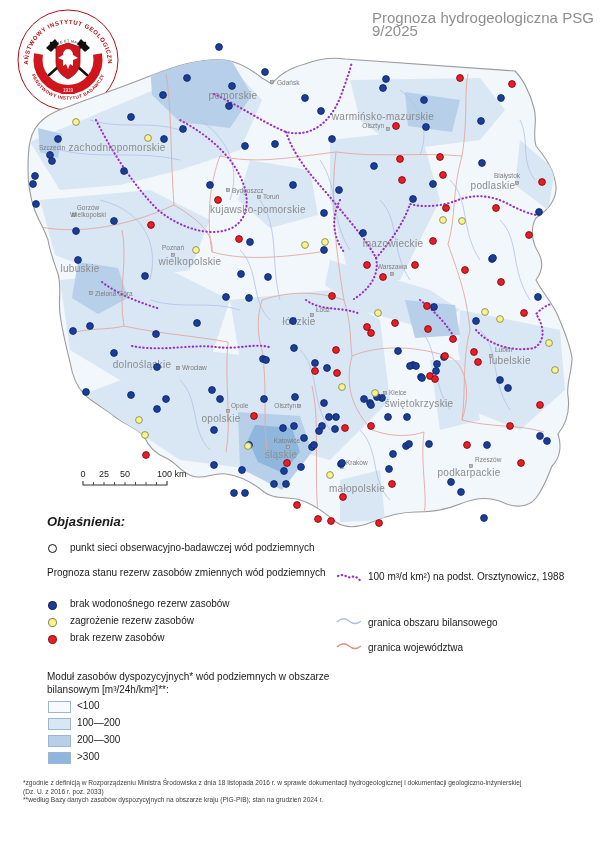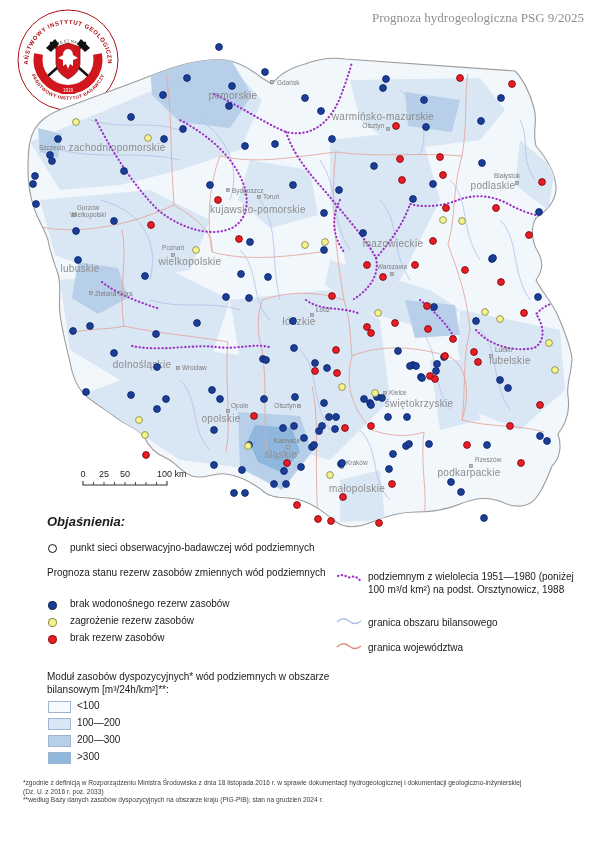--- a/index.html
+++ b/index.html
@@ -1,20 +1,20 @@
 <!DOCTYPE html>
 <html><head>
 <meta charset="utf-8">
 <style>
   html,body{margin:0;padding:0;}
   body{width:600px;height:849px;background:#ffffff;position:relative;
        font-family:"Liberation Sans",sans-serif;color:#222;overflow:hidden;}
   .abs{position:absolute;}
   
-  #title{left:372px;top:12px;font-size:13px;line-height:12.5px;color:#8f8f8f;font-family:Liberation Serif, serif;}
+  #title{left:372px;top:12px;font-size:15px;line-height:12.5px;color:#8f8f8f;}
   
   #map-svg{left:0;top:0;}
   
   #legend{left:0;top:508px;width:600px;font-size:10px;color:#1a1a1a;}
   .leg-heading{position:absolute;left:47px;top:6px;font-size:13px;font-weight:bold;font-style:italic;}
   .obs-circle{position:absolute;left:48px;top:36px;width:7px;height:7px;border:1.3px solid #111;
               border-radius:50%;background:#fff;}
   .obs-label{position:absolute;left:70px;top:34px;}
   .para{position:absolute;left:47px;top:58px;width:320px;line-height:13px;}
   .dot{position:absolute;left:48px;width:7px;height:7px;border-radius:50%;border:1px solid rgba(0,0,0,.45);}
@@ -451,21 +451,20 @@
   <span class="dot-lab" style="top:90px">brak wodonośnego rezerw zasobów</span>
   <span class="dot leg-dot" style="top: 110px; background: rgb(247, 244, 139);"></span>
   <span class="dot-lab" style="top:107px">zagrożenie rezerw zasobów</span>
   <span class="dot leg-dot" style="top: 127px; background: rgb(236, 28, 36);"></span>
   <span class="dot-lab" style="top:124px">brak rezerw zasobów</span>
 
   <svg class="b-icon" style="top:64px" viewBox="0 0 26 12">
     <path d="M2,4 C8,1 12,7 16,5 C20,3 23,8 25,9" fill="none" stroke="#9a2fc0" stroke-width="2.2" stroke-linecap="round" stroke-dasharray="0.4 3.4"></path>
   </svg>
   <div class="b-lab" style="top:62px">
-    <div>podziemnym z wielolecia 1951—1980 (poniżej</div>
     <div>100 m³/d km²) na podst. Orsztynowicz, 1988</div>
   </div>
 
   <svg class="b-icon" style="top:107px" viewBox="0 0 26 12">
     <path d="M1,7 Q7,1 13,6 T25,6" fill="none" stroke="#aebde8" stroke-width="1.4"></path>
   </svg>
   <span class="b-lab" style="top:108px">granica obszaru bilansowego</span>
 
   <svg class="b-icon" style="top:132px" viewBox="0 0 26 12">
     <path d="M1,7 Q7,1 13,6 T25,6" fill="none" stroke="#de8e84" stroke-width="1.4"></path>

